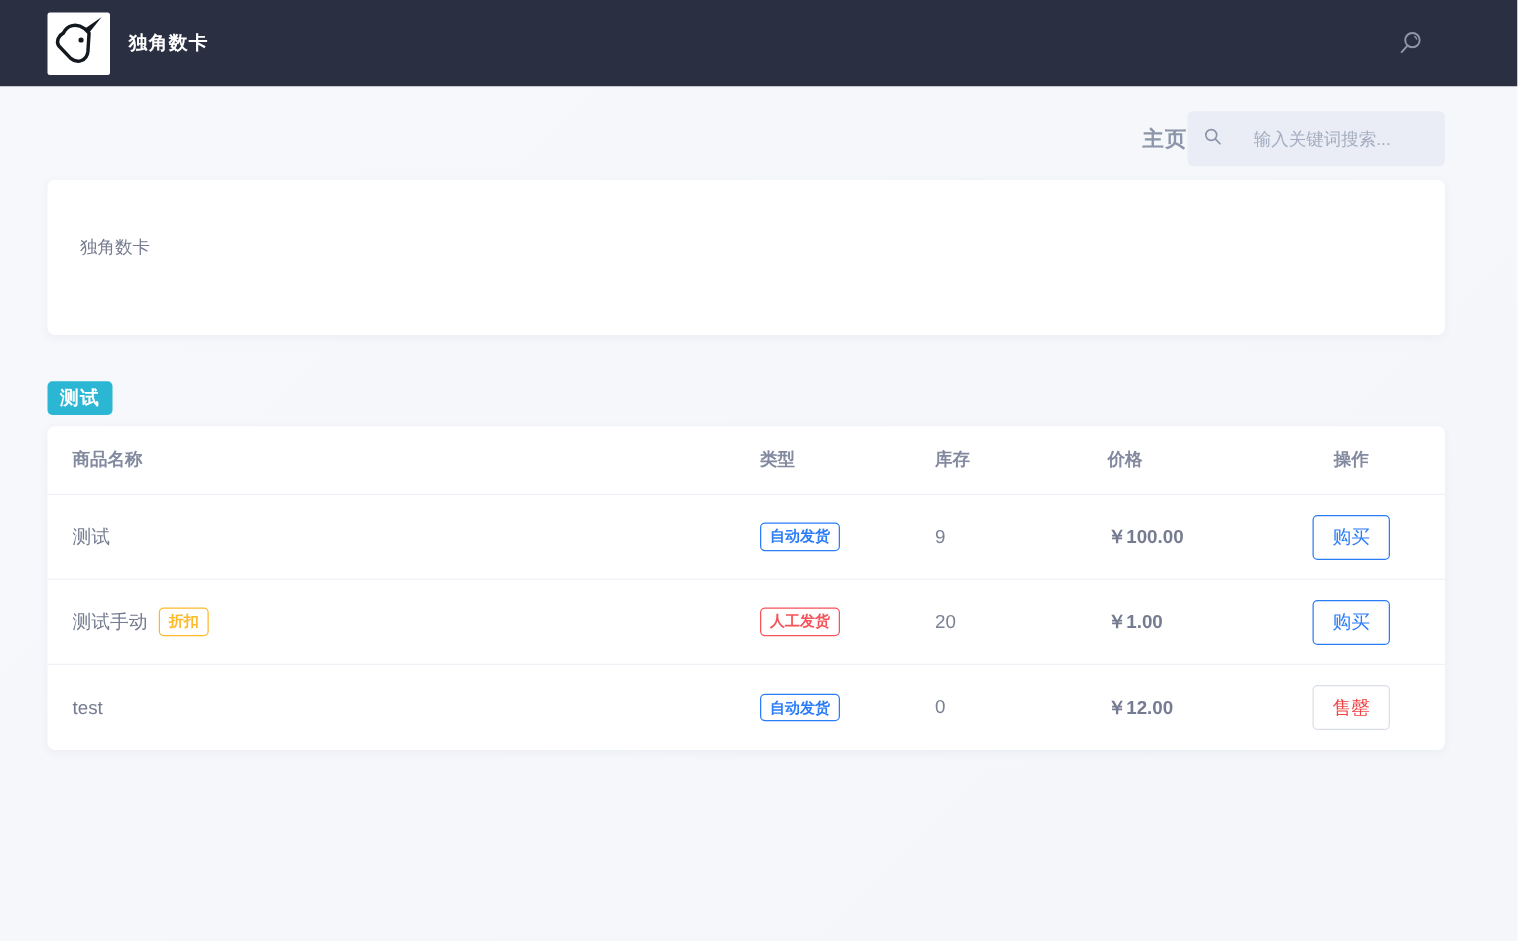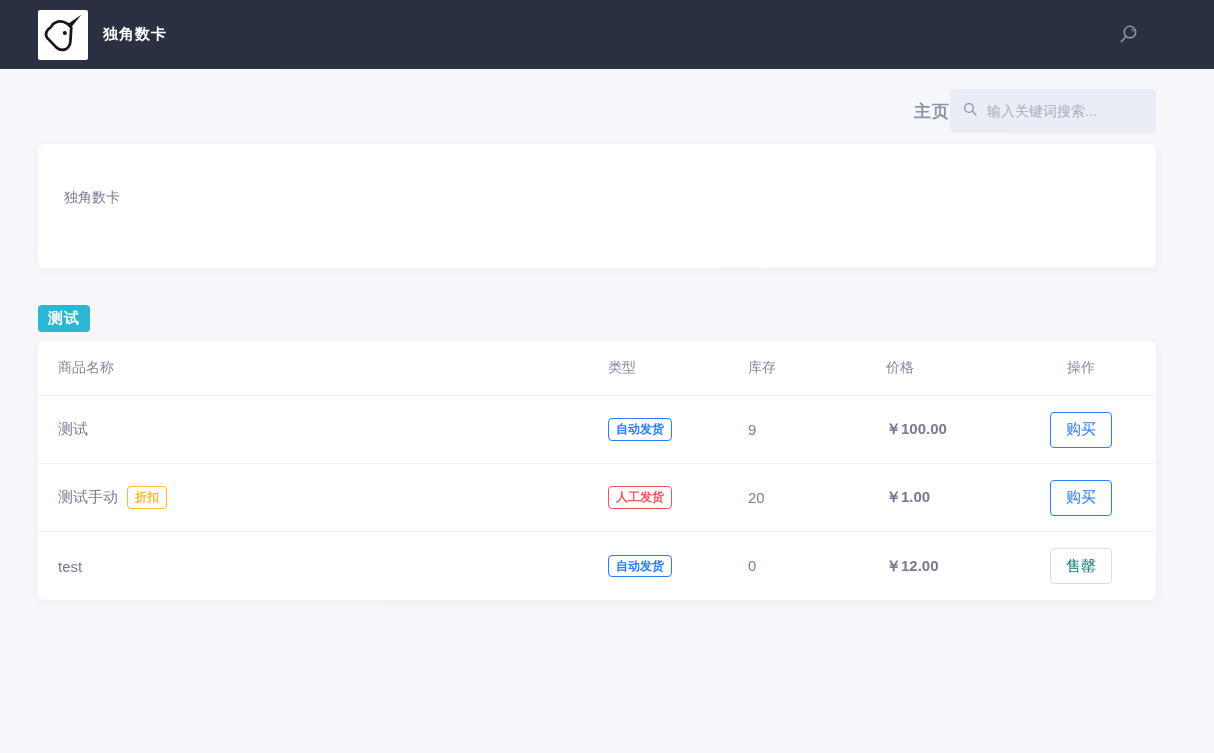--- a/index.html
+++ b/index.html
@@ -38,21 +38,21 @@
   }
   .page-title {
     color:#8b96a9; font-size:17px; font-weight:600; letter-spacing:1px;
   }
   .search-box {
     width:206px; height:44px; background:#eaedf6; border-radius:5px;
     display:flex; align-items:center; padding:0 12px;
   }
   .search-box svg { width:16px; height:16px; flex:0 0 auto; }
   .search-box input {
-    border:none; outline:none; background:transparent; margin-left:9px;
+    border:none; outline:none; background:transparent; margin-left:25px;
     font-size:14px; color:#5b6577; width:100%;
     font-family:"Liberation Sans","DejaVu Sans",sans-serif;
   }
   .search-box input::placeholder { color:#a4adbf; }
 
   
   .card {
     background:#ffffff; border-radius:6px;
     box-shadow:0 2px 8px rgba(63,81,110,0.06);
   }
@@ -64,21 +64,21 @@
   .group-badge {
     display:inline-block; margin-top:37px;
     background:#2bb6d3; color:#ffffff; font-size:15px; font-weight:bold;
     padding:4px 10px; border-radius:4px; letter-spacing:1px;
   }
 
   
   .table-card { margin-top:9px; padding:0; overflow:hidden; }
   .trow { display:flex; align-items:center; padding:0 20px; }
   .thead { height:55px; border-bottom:1px solid #eef1f5; }
-  .thead .cell { color:#838aa0; font-size:14px; font-weight:normal; }
+  .thead .cell { color:#838aa0; font-size:14px; font-weight:bold; }
   .tbody-row { height:68px; border-bottom:1px solid #eef1f5; }
   .tbody-row:last-child { border-bottom:none; }
 
   .col-name  { flex:1; display:flex; align-items:center; }
   .col-type  { width:140px; }
   .col-stock { width:138px; }
   .col-price { width:140px; }
   .col-action{ width:110px; display:flex; justify-content:center; }
 
   .goods-name { color:#757b90; font-size:15px; }
@@ -92,21 +92,21 @@
   .tag-auto   { border:1px solid #2b7cf7; color:#2b7cf7; }
   .tag-manual { border:1px solid #f5535a; color:#f5535a; }
   .tag-discount { border:1px solid #fcb92c; color:#fcb92c; margin-left:9px; }
 
   .btn {
     min-width:62px; height:36px; border-radius:4px; background:#ffffff;
     font-size:15px; padding:0 15px; cursor:pointer;
     font-family:"Liberation Sans","DejaVu Sans",sans-serif;
   }
   .btn-buy { border:1px solid #2b7cf7; color:#2b7cf7; }
-  .btn-soldout { border:1px solid #dadfe6; color:#0f766e; cursor:default; }
+  .btn-soldout { border:1px solid #dadfe6; color:#ef4444; cursor:default; }
 </style>
 </head>
 <body>
 
 <header class="navbar">
   <div class="logo-box">
     <span>
       <svg viewBox="0 0 96 96" fill="none">
         <path d="M88 8 L56 30 L64 38 Z" fill="#14181f"></path>
         <path d="M58 28 C 44 18, 28 22, 21 36 C 13 40, 8 50, 13 58 L 34 80 C 46 90, 62 84, 64 68 L 66 36 Z" fill="#ffffff" stroke="#14181f" stroke-width="6" stroke-linejoin="round"></path>

